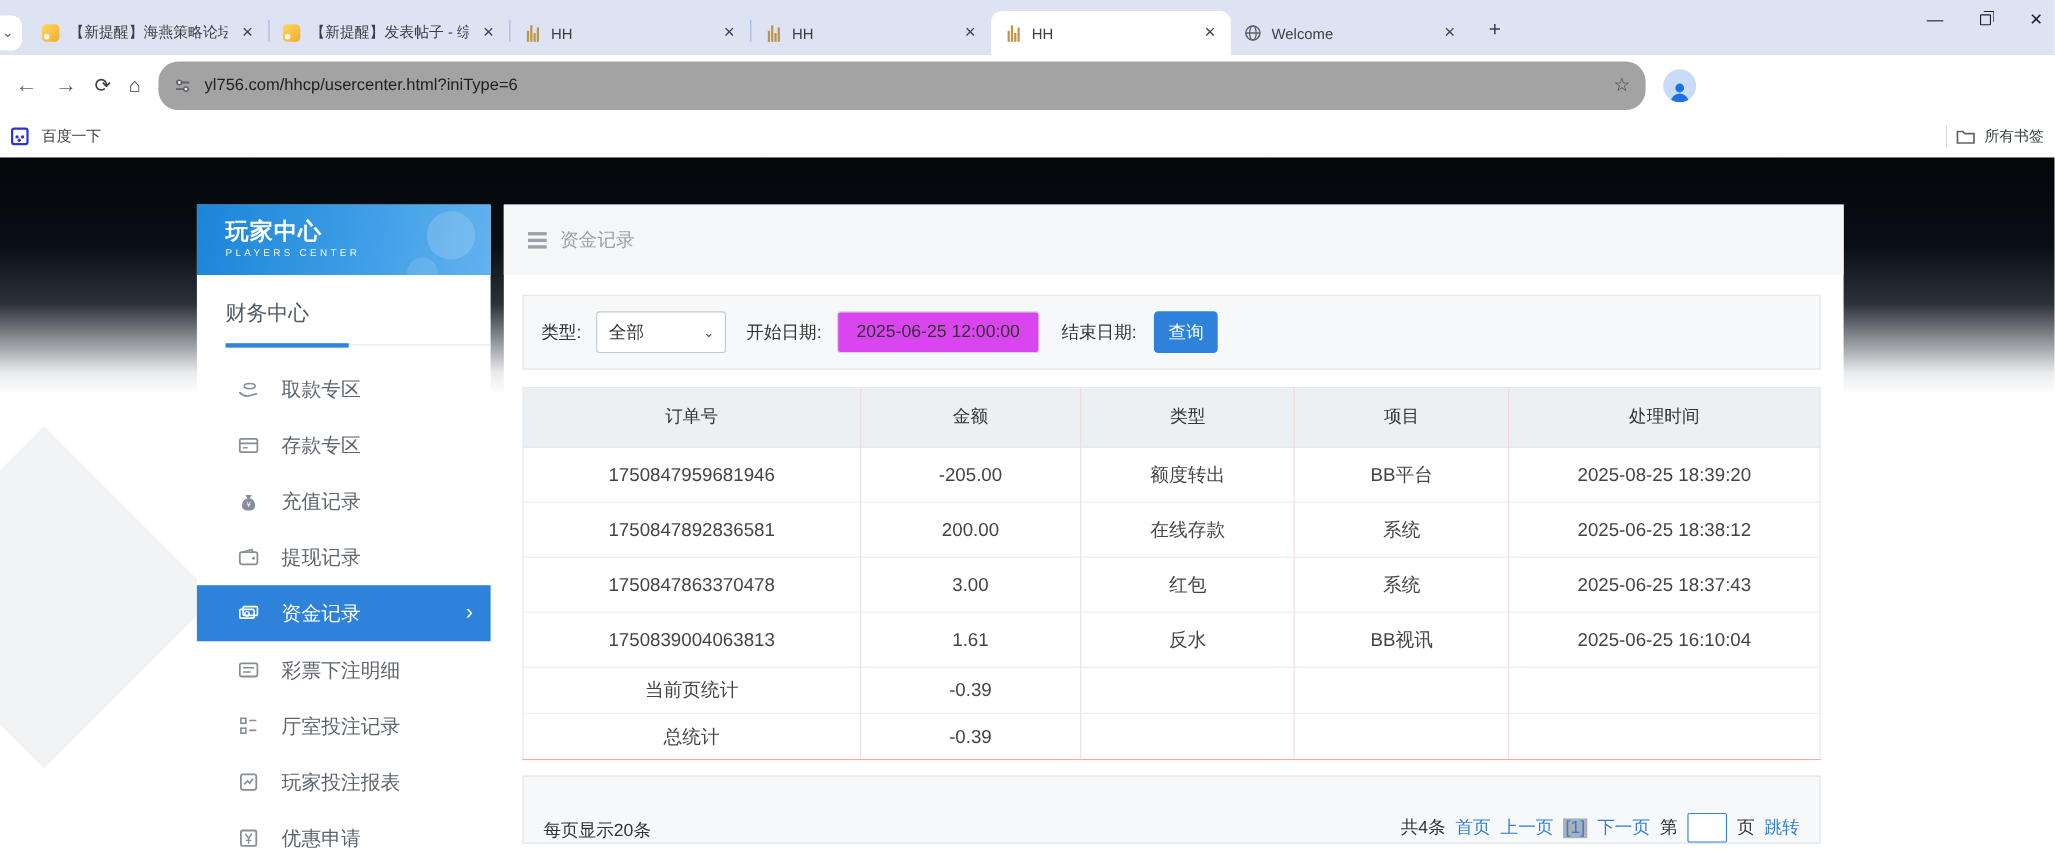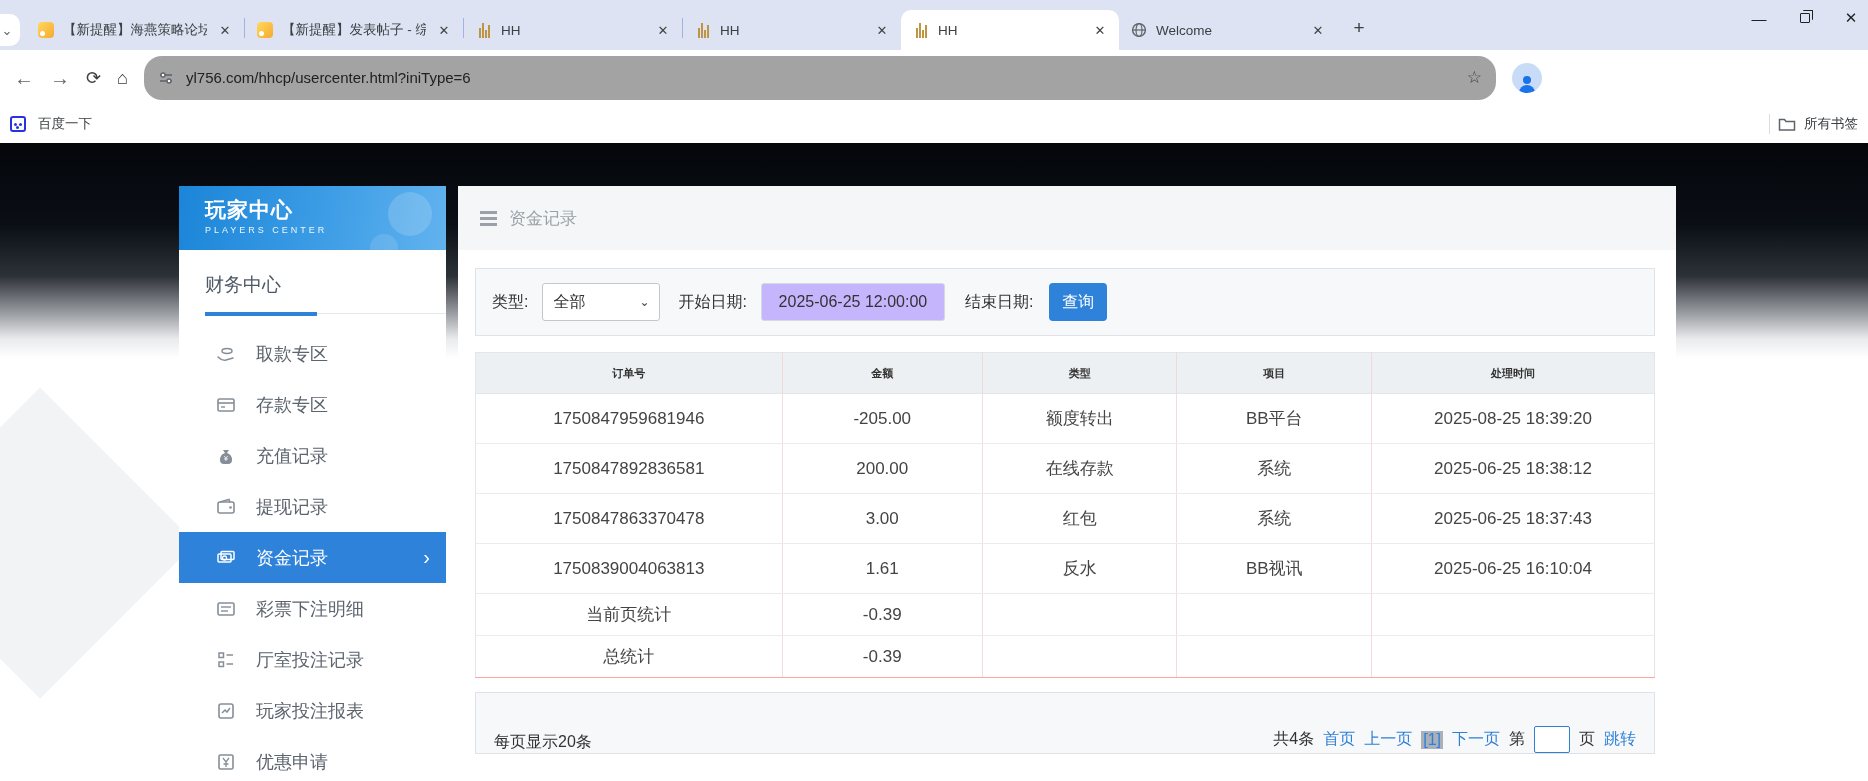--- a/index.html
+++ b/index.html
@@ -72,27 +72,27 @@
   .mainpanel { position:absolute; left:458px; top:43px; width:1218px; bottom:-20px; background:#fff; }
   .mp-header { height:64px; background:#f5f6f8; display:flex; align-items:center; gap:12px; padding-left:22px;
     color:#9aa1a8; font-size:17px; }
   .hamb { display:flex; flex-direction:column; gap:3px; }
   .hamb i { display:block; width:17px; height:3px; background:#9aa1a8; }
   .filterbox { margin:18px 21px 0 17px; height:68px; border:1px solid #dfe3e8; background:#f7f8fa;
     display:flex; align-items:center; padding:0 16px; gap:8px; font-size:16px; color:#333; }
   .sel { width:118px; height:38px; background:#fff; border:1px solid #c2c8cf; border-radius:3px;
     display:flex; align-items:center; justify-content:space-between; padding:0 10px; margin:0 10px 0 6px; }
   .sel .car { font-size:12px; color:#444; }
-  .f-input { width:184px; height:38px; background:#c4b5fd; border:1px solid #d6dade; border-radius:3px;
+  .f-input { width:184px; height:38px; background:#d946ef; border:1px solid #d6dade; border-radius:3px;
     font-size:16px; color:#333; text-align:center; margin:0 12px 0 6px; font-family:inherit; }
   .btn-query { width:58px; height:38px; background:#2e82d9; color:#fff; border:none; border-radius:4px;
     font-size:16px; margin-left:8px; font-family:inherit; }
 
   table.rec { margin:16px 21px 0 17px; width:1180px; border-collapse:collapse; table-layout:fixed; }
-  table.rec th { height:41px; background:#edf0f3; font-size:11px; font-weight:bold; color:#333;
+  table.rec th { height:54px; background:#edf0f3; font-size:16px; font-weight:normal; color:#333;
     border:1px solid #e2e5e9; border-right:1px solid #efd9d9; }
   table.rec td { height:50px; font-size:17px; color:#444; text-align:center; background:#fff;
     border-bottom:1px solid #ececec; border-right:1px solid #f3dcdc; }
   table.rec td:first-child, table.rec th:first-child { border-left:1px solid #e2e5e9; }
   table.rec td:last-child, table.rec th:last-child { border-right:1px solid #e2e5e9; }
   table.rec tr.stat td { height:42px; }
   table.rec tr:last-child td { border-bottom:1px solid #fca5a5; }
   .c0{width:26%;} .c1{width:17%;} .c2{width:16.5%;} .c3{width:16.5%;} .c4{width:24%;}
 
   .pagebox { margin:14px 21px 0 17px; height:62px; border:1px solid #dfe3e8; background:#f7f8fa;

